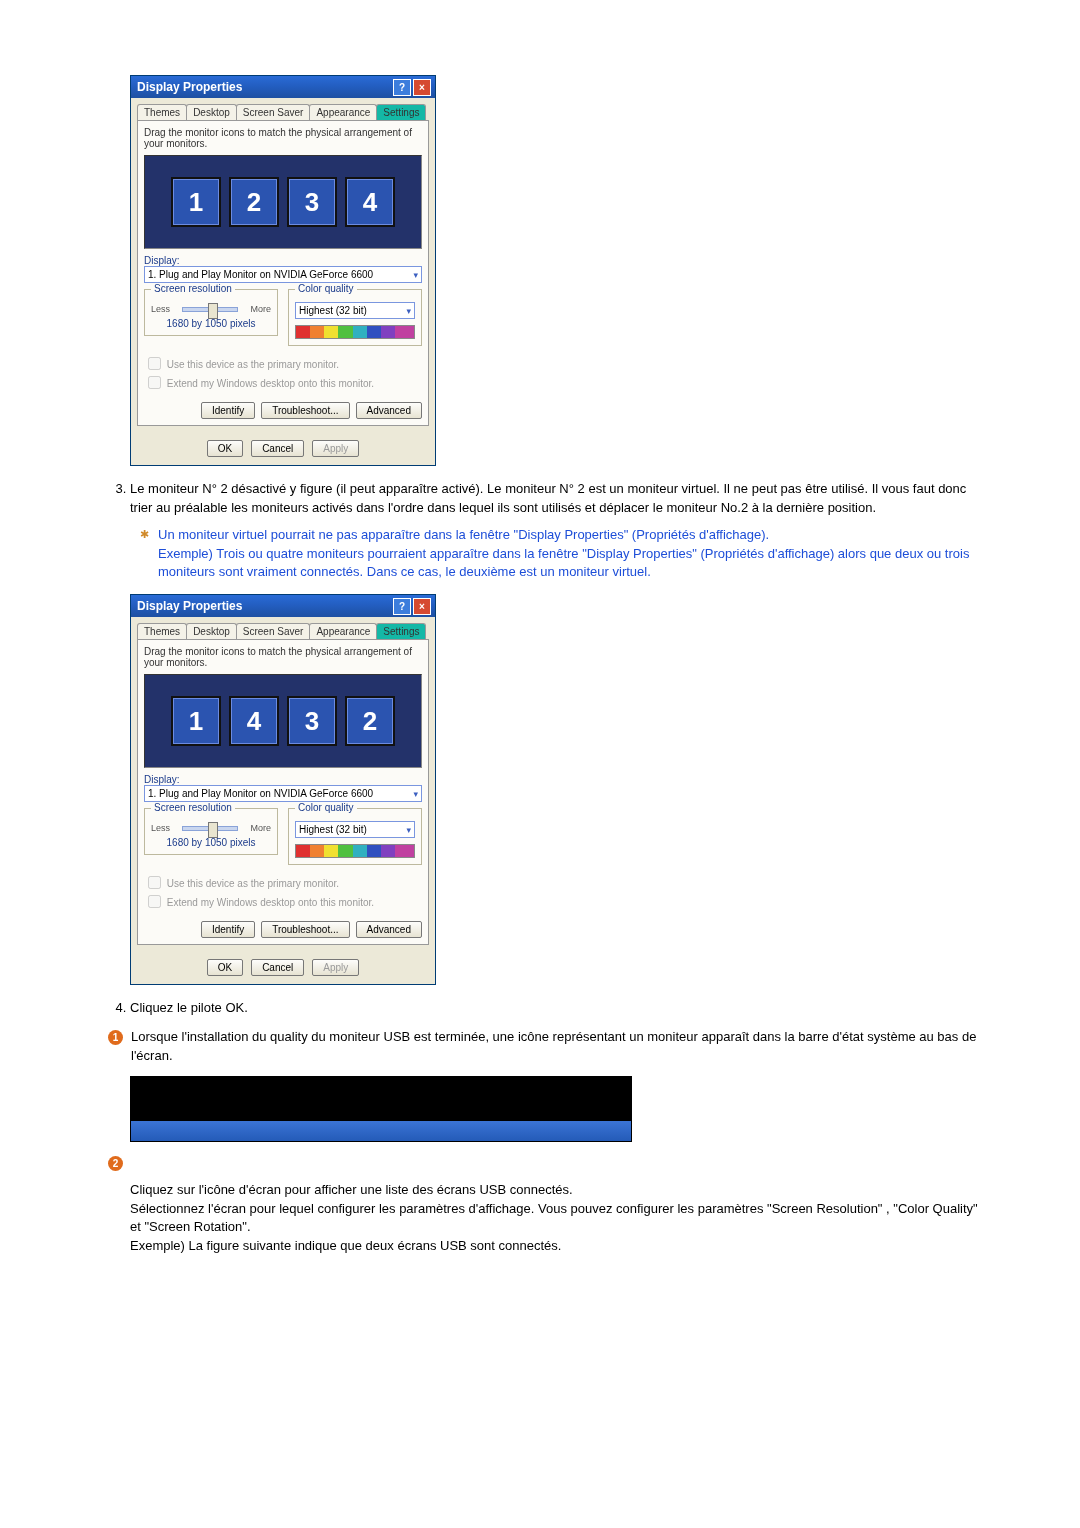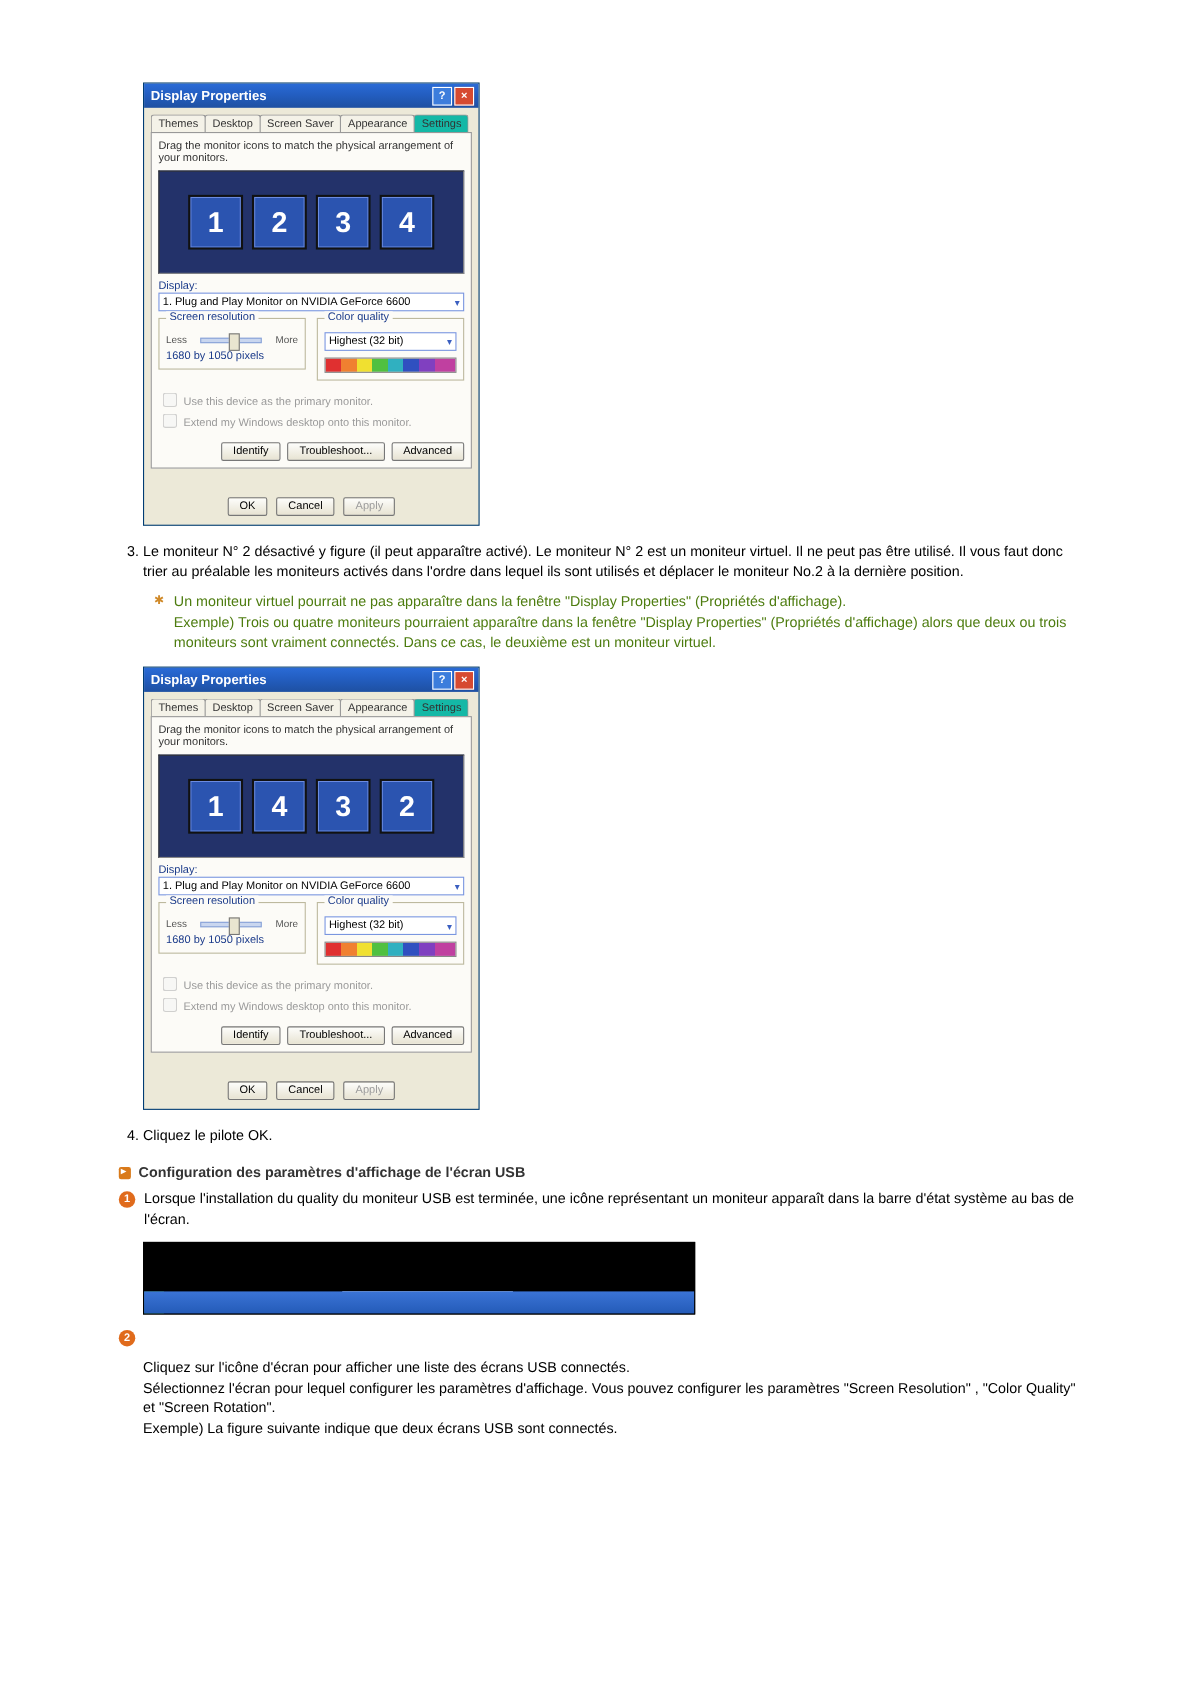--- a/index.html
+++ b/index.html
@@ -56,21 +56,21 @@
     margin-right: -1px;
     color:#333;
   }
   .tab.active {
     background: #14b8a6;
     font-weight: normal;
     position: relative;
     z-index: 2;
   }
   .tabbody {
-    margin: 0 6px 18px 6px;
+    margin: 0 6px 6px 6px;
     border: 1px solid #999;
     background: #fcfbf7;
     padding: 6px;
     font-size: 10px;
   }
   .hint { font-size: 10px; color:#333; margin-bottom: 6px; }
   .monitors {
     background: #23326a;
     height: 92px;
     display: flex;
@@ -99,21 +99,21 @@
     display:flex; align-items:center;
   }
   .field .arrow { margin-left:auto; font-size:9px; color:#3b5fc0;}
   .twocol { display:flex; gap:10px; margin-top:6px;}
   .col { flex:1; }
   .groupbox { border:1px solid #bdb99e; padding:6px; position:relative; }
   .groupbox .glabel { position:absolute; top:-7px; left:6px; background:#fcfbf7; font-size:10px; color:#1a3a8a; padding:0 3px;}
   .sliderwrap{ font-size:9px; color:#555; display:flex; align-items:center; gap:12px; margin:8px 0 4px;}
   .track{ flex:1; height:3px; background:#c9d6ef; border:1px solid #8aa3d8; position:relative;}
   .thumb{ position:absolute; top:-5px; left:45%; width:8px; height:14px; background:#e9e5d0; border:1px solid #777;}
-  .resval{ font-size:10px; color:#1a3a8a; }
+  .resval{ text-align:center; font-size:10px; color:#1a3a8a; }
   .colorstrip{ height:12px; margin-top:6px;
     background: linear-gradient(90deg,#e03030 0 12%,#f08030 12% 24%,#f0e030 24% 36%,#50c040 36% 48%,#30b0c0 48% 60%,#3050c0 60% 72%,#8040c0 72% 84%,#c040a0 84% 100%);
     border:1px solid #888;}
   .checks { margin-top:8px; font-size:10px; color:#9a9a9a; }
   .checks label{ display:block; line-height:15px;}
   .checks input{ vertical-align:-2px; }
   .dlgbtns { display:flex; justify-content:flex-end; gap:6px; margin-top:10px;}
   .dlgbtn {
     border:1px solid #777;
     background: linear-gradient(#fdfdfb,#e7e3d2);
@@ -121,21 +121,21 @@
     font-size:10px;
     border-radius:2px;
     text-align:right;
   }
   .dlgbtn.disabled{ color:#9a9a9a; }
   .bottombtns{ display:flex; justify-content:center; gap:8px; padding:8px; }
 
   .content-block { max-width: 880px; }
   ol.mainlist { margin: 0; padding: 0 0 0 22px; }
   ol.mainlist > li { margin-bottom: 10px; line-height: 1.45; }
-  .note { color:#4d7c0f; margin-top:8px; padding-left:28px; position:relative; line-height:1.45;}
+  .note { color:#1d4ed8; margin-top:8px; padding-left:28px; position:relative; line-height:1.45;}
   .note::before{
     content:"✱";
     color:#d08a2a;
     position:absolute; left:10px; top:1px;
     font-size:11px;
   }
   .section-heading{
     font-weight:bold; color:#333; margin:16px 0 8px 0; padding-left:18px; position:relative;
     font-size:13px;
   }
@@ -339,21 +339,20 @@
       <div class="dlgbtn">Cancel</div>
       <div class="dlgbtn disabled">Apply</div>
     </div>
   </div>
 
   <div class="content-block" style="margin-top:14px;">
     <ol class="mainlist" start="4">
       <li>Cliquez le pilote OK.</li>
     </ol>
 
-    <div class="section-heading">Configuration des paramètres d'affichage de l'écran USB</div>
 
     <div class="numrow">
       <div class="numbullet nb1">1</div>
       <div class="text">Lorsque l'installation du quality du moniteur USB est terminée, une icône représentant un moniteur apparaît dans la barre d'état système au bas de l'écran.</div>
     </div>
 
     <div class="taskbar-img">
       <div class="startbtn"></div>
       <div class="taskbar-center">
         <span style="display:inline-block;width:10px;height:10px;background:#3a67c2;border:1px solid #284a8e;"></span>

